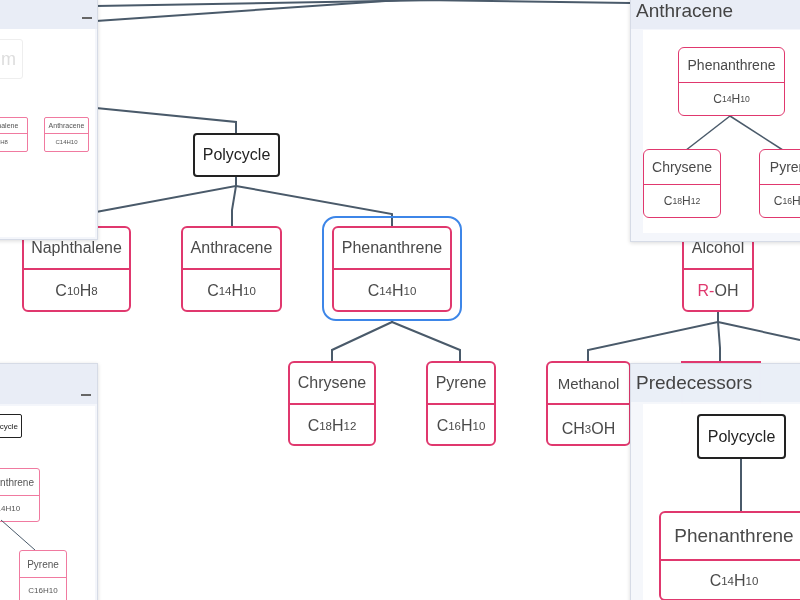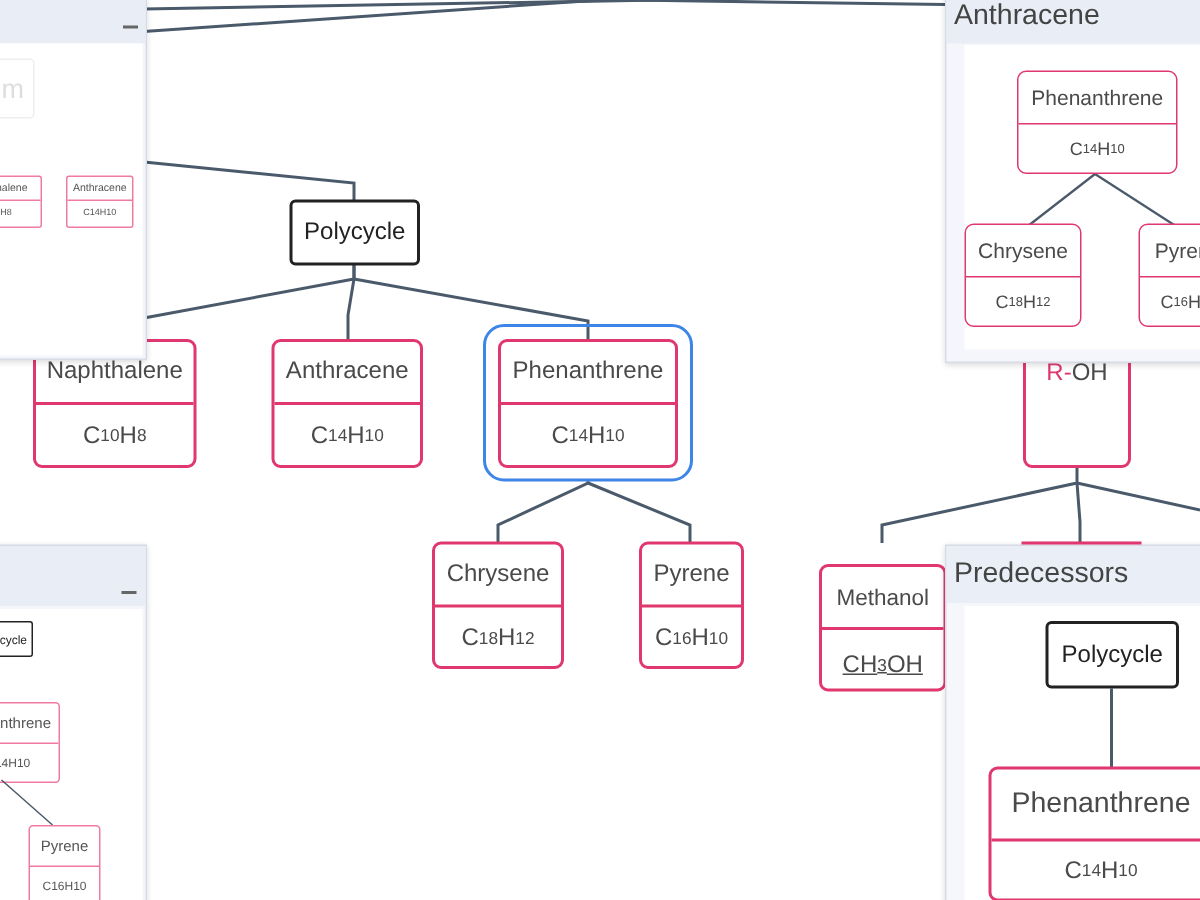--- a/index.html
+++ b/index.html
@@ -90,30 +90,31 @@
     <div class="name" style="height:40px;font-size:16px;">Pyrene</div>
     <div class="formula" style="height:41px;font-size:16px;">
       <span>C</span>
         <sub>16</sub>
         <span>H</span>
         <sub>10</sub>
     </div>
   </div>
 
   <div class="node" style="left:682px;top:226px;width:72px;height:86px;">
+    <div class="name" style="height:40px;font-size:16px;">Alcohol</div>
     <div class="formula" style="height:42px;font-size:16px;">
       <span class="r">R</span>
         <span class="r">-</span>
         <span>OH</span>
     </div>
   </div>
 
-  <div class="node" style="left:546px;top:376px;width:85px;height:85px;">
+  <div class="node" style="left:546px;top:361px;width:85px;height:85px;">
     <div class="name" style="height:40px;font-size:15px;">Methanol</div>
-    <div class="formula" style="height:48px;font-size:16px;text-decoration:underline;">
+    <div class="formula" style="height:48px;font-size:16px;">
       <span>CH</span>
         <sub>3</sub>
         <span>OH</span>
     </div>
   </div>
 
   <div class="node" style="left:681px;top:361px;width:80px;height:85px;opacity:0.15;">
     <div class="name" style="height:40px;"></div>
     <div class="formula" style="height:41px;font-size:16px;">
       <span>C</span>

